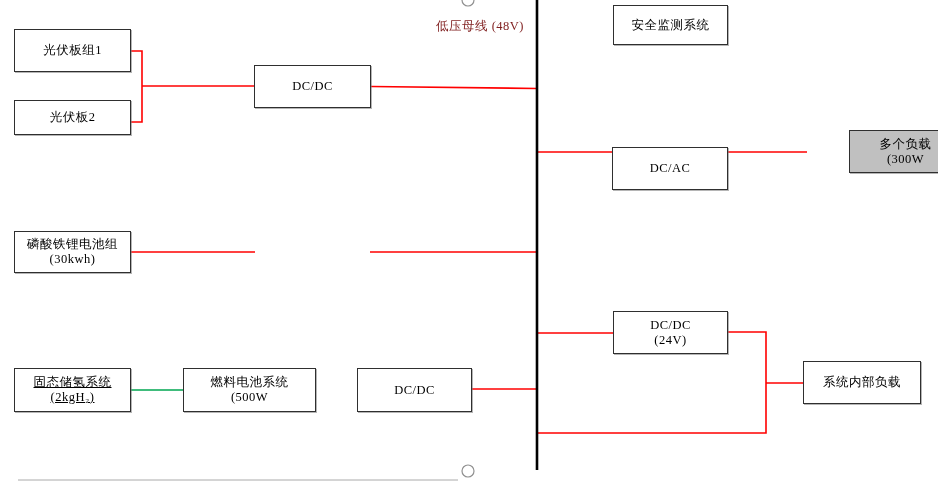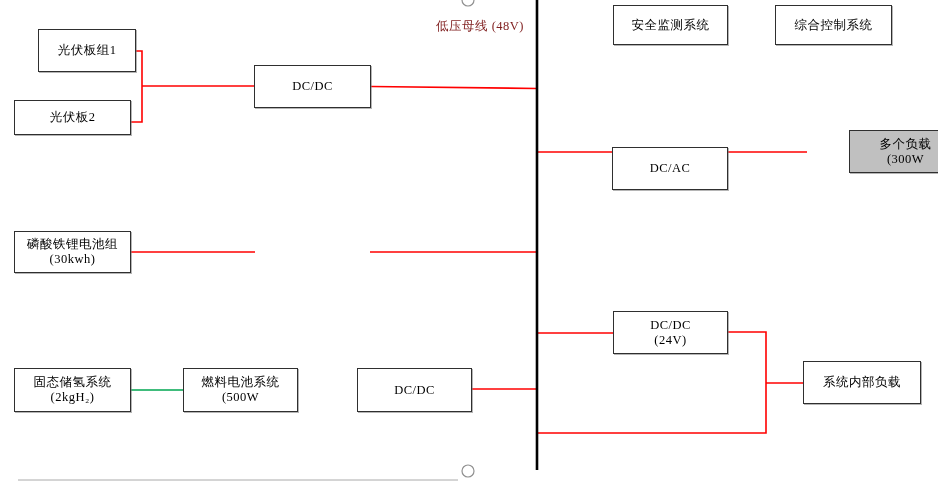--- a/index.html
+++ b/index.html
@@ -48,58 +48,55 @@
       <polyline points="728,332 766,332 766,433 537,433" fill="none" stroke="#ff0000" stroke-width="1.6"></polyline>
       <polyline points="766,383 803,383" fill="none" stroke="#ff0000" stroke-width="1.6"></polyline>
       <polyline points="472,389 537,389" fill="none" stroke="#ff0000" stroke-width="1.6"></polyline>
       <polyline points="131,390 183,390" fill="none" stroke="#00a651" stroke-width="1.6"></polyline>
       <line x1="537" y1="0" x2="537" y2="470" stroke="#000000" stroke-width="2.6"></line>
       <circle cx="468" cy="0" r="6" fill="#ffffff" stroke="#909090" stroke-width="1.2"></circle>
       <circle cx="468" cy="471" r="6" fill="#ffffff" stroke="#909090" stroke-width="1.2"></circle>
       <line x1="18" y1="480" x2="458" y2="480" stroke="#aaaaaa" stroke-width="1"></line>
     </svg>
   <div id="node-layer">
-      <div class="node" style="left: 14px; top: 29px; width: 98px; height: 43px; margin-left: 24px;">
+      <div class="node" style="left: 14px; top: 29px; width: 117px; height: 43px;">
         <div class="nline">光伏板组1</div>
       </div>
       <div class="node" style="left: 14px; top: 100px; width: 117px; height: 35px;">
         <div class="nline">光伏板2</div>
       </div>
       <div class="node" style="left: 254px; top: 65px; width: 117px; height: 43px;">
         <div class="nline">DC/DC</div>
       </div>
       <div class="node" style="left: 613px; top: 5px; width: 115px; height: 40px; text-align: center;">
         <div class="nline">安全监测系统</div>
-      </div>
-      <div class="node" style="left: 775px; top: 5px; width: 117px; height: 40px;">
-        <div class="nline">综合控制系统</div>
       </div>
       <div class="node" style="left: 612px; top: 130px; width: 116px; height: 43px; margin-top: 17px;">
         <div class="nline">DC/AC</div>
       </div>
       <div class="node" style="left: 849px; top: 130px; width: 113px; height: 43px; background: rgb(192, 192, 192);">
         <div class="nline">多个负载</div>
         <div class="nline">(300W</div>
       </div>
       <div class="node" style="left: 14px; top: 231px; width: 117px; height: 42px;">
         <div class="nline">磷酸铁锂电池组</div>
         <div class="nline">(30kwh)</div>
       </div>
       <div class="node" style="left: 613px; top: 311px; width: 115px; height: 43px;">
         <div class="nline">DC/DC</div>
         <div class="nline">(24V)</div>
       </div>
       <div class="node" style="left: 803px; top: 361px; width: 118px; height: 43px; text-align: center;">
         <div class="nline">系统内部负载</div>
       </div>
-      <div class="node" style="left: 14px; top: 368px; width: 117px; height: 44px;">
+      <div class="node" style="left: 14px; top: 368px; width: 117px; height: 44px; text-decoration: underline;">
         <div class="nline">固态储氢系统</div>
         <div class="nline">(2kgH₂)</div>
       </div>
-      <div class="node" style="left: 183px; top: 368px; width: 115px; height: 44px;">
+      <div class="node" style="left: 183px; top: 368px; width: 133px; height: 44px;">
         <div class="nline">燃料电池系统</div>
         <div class="nline">(500W</div>
       </div>
       <div class="node" style="left: 357px; top: 368px; width: 115px; height: 44px;">
         <div class="nline">DC/DC</div>
       </div>
     </div>
   <div class="bus-label">低压母线 (48V)</div>
 </div>
 

